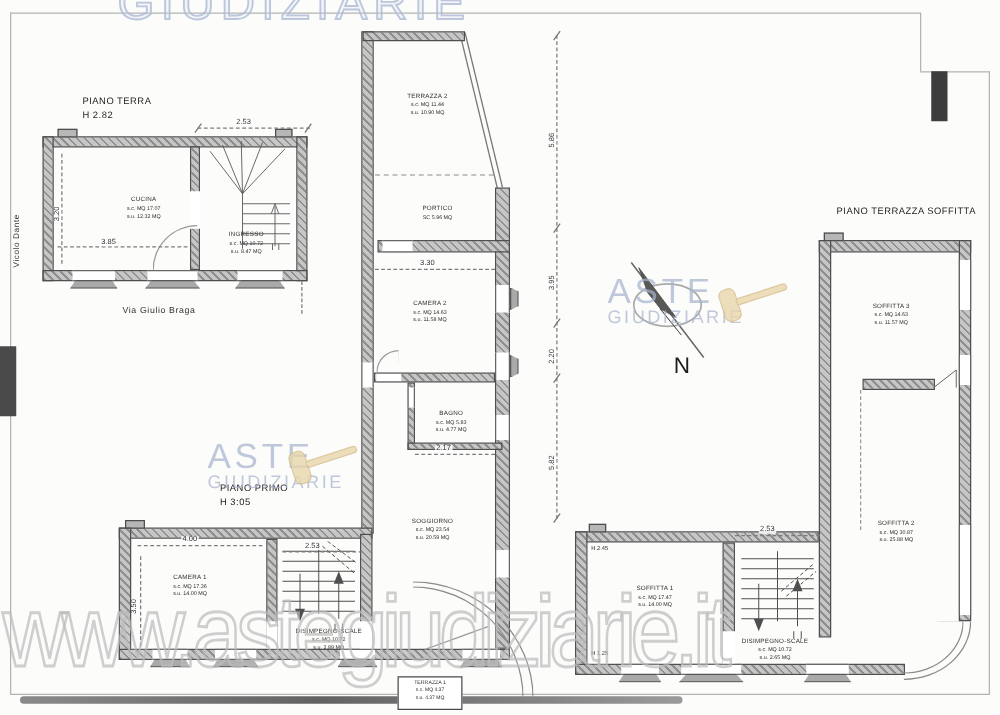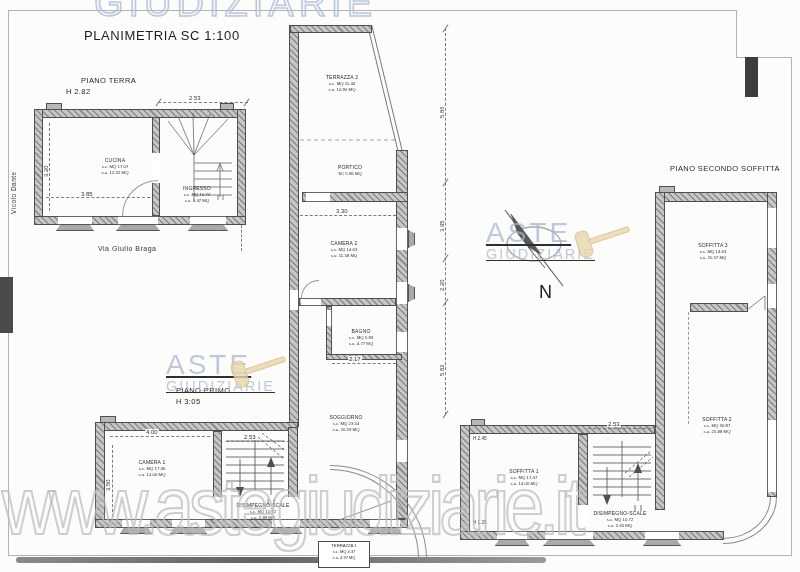--- a/index.html
+++ b/index.html
@@ -40,21 +40,21 @@
   .arcTL{position:absolute;box-sizing:border-box;border-top:1px solid #999;border-left:1px solid #999;
          border-top-left-radius:100%;}
   
   .frame{position:absolute;background:#b3b3b3;}
   
   .wm-top{position:absolute;font-size:38px;letter-spacing:5px;font-weight:400;white-space:nowrap;
           color:rgba(210,218,235,.18);-webkit-text-stroke:1.5px rgba(173,186,214,.8);pointer-events:none;}
   .wm-url{position:absolute;font-size:72px;letter-spacing:-5px;white-space:nowrap;font-weight:400;
           color:rgba(255,255,255,.10);-webkit-text-stroke:2px rgba(186,186,186,.7);
           transform:scaleY(1.12);transform-origin:top left;pointer-events:none;}
-  .wm-logo{position:absolute;pointer-events:none;line-height:1.05;text-decoration:underline;}
+  .wm-logo{position:absolute;pointer-events:none;line-height:1.05;}
   .wm-aste{display:block;font-size:28px;letter-spacing:3px;color:rgba(168,180,206,.72);}
   .wm-giud{display:block;font-size:14.5px;letter-spacing:2px;color:rgba(168,180,206,.72);}
   .box-label{position:absolute;box-sizing:border-box;background:#fff;border:1px solid #4a4a4a;
              text-align:center;line-height:1.5;padding-top:1px;}
   .box-label .rname{display:block;font-size:4.2px;}
   .box-label .rsc,.box-label .rsu{display:block;font-size:4px;}
 </style>
 </head>
 <body>
 
@@ -63,23 +63,22 @@
   <div class="frame" style="left:8px;top:10px;width:728px;height:1px;"></div>
   <div class="frame" style="left:736px;top:10px;width:1px;height:47px;"></div>
   <div class="frame" style="left:736px;top:57px;width:56px;height:1px;"></div>
   <div class="frame" style="left:791px;top:57px;width:1px;height:499px;"></div>
   <div class="frame" style="left:8px;top:10px;width:1px;height:546px;"></div>
   <div class="frame" style="left:8px;top:555px;width:784px;height:1px;"></div>
   <div class="abs" style="left:745px;top:57px;width:13px;height:40px;background:#3d3d3d;"></div>
   <div class="abs" style="left:0;top:277px;width:13px;height:56px;background:#4a4a4a;"></div>
   <div class="abs" style="left:16px;top:557px;width:530px;height:6px;background:linear-gradient(to right,#8a8a8a,#626262 45%,#9a9a9a);border-radius:3px;"></div>
 
-  <div class="title" style="left:84px;top:28px;">PLANIMETRIA SC 1:100</div>
   <div class="floorlbl" style="left:66px;top:76px;">
-    <span style="display:block;margin-left:15px;">PIANO TERRA</span>
+    <span style="display:block;">PIANO TERRA</span>
     <span style="display:block;">H 2.82</span>
   </div>
   <div class="vtext" style="left:10px;top:150px;height:64px;">Vicolo Dante</div>
   <div class="street" style="left:98px;top:245px;">Via Giulio Braga</div>
 
   <div class="abs" style="left:30px;top:95px;width:230px;height:165px;">
     <div class="dimH" style="left:128px;top:7px;width:90px;"></div>
     <div class="tick" style="left:124px;top:7px;"></div>
     <div class="tick" style="left:212px;top:7px;"></div>
     <div class="dimlbl" style="left:158px;top:0;">2.53</div>
@@ -265,21 +264,21 @@
   <div class="tick" style="left:441px;top:258px;"></div>
   <div class="tick" style="left:441px;top:302px;"></div>
   <div class="tick" style="left:441px;top:414px;"></div>
   <div class="dimlblV" style="left:439px;top:118px;">5.86</div>
   <div class="dimlblV" style="left:439px;top:232px;">3.95</div>
   <div class="dimlblV" style="left:439px;top:291px;">2.20</div>
   <div class="dimlblV" style="left:439px;top:376px;">5.82</div>
 
   <div class="abs" style="left:455px;top:160px;width:345px;height:412px;">
     <div class="floorlbl" style="left:195px;top:4px;width:150px;text-align:center;">
-      <span>PIANO SECONDO SOFFITTA</span>
+      <span>PIANO TERRAZZA SOFFITTA</span>
     </div>
 
     <div class="wall" style="left:200px;top:32px;width:122px;height:10px;"></div>
     <div class="wall plain" style="left:204px;top:26px;width:16px;height:7px;"></div>
     <div class="wall" style="left:200px;top:32px;width:10px;height:318px;"></div>
     <div class="wall" style="left:312px;top:32px;width:10px;height:305px;"></div>
     <div class="gapV" style="left:312px;top:48px;width:10px;height:40px;"></div>
     <div class="gapV" style="left:312px;top:124px;width:10px;height:24px;"></div>
     <div class="gapV" style="left:312px;top:260px;width:10px;height:72px;"></div>
 

